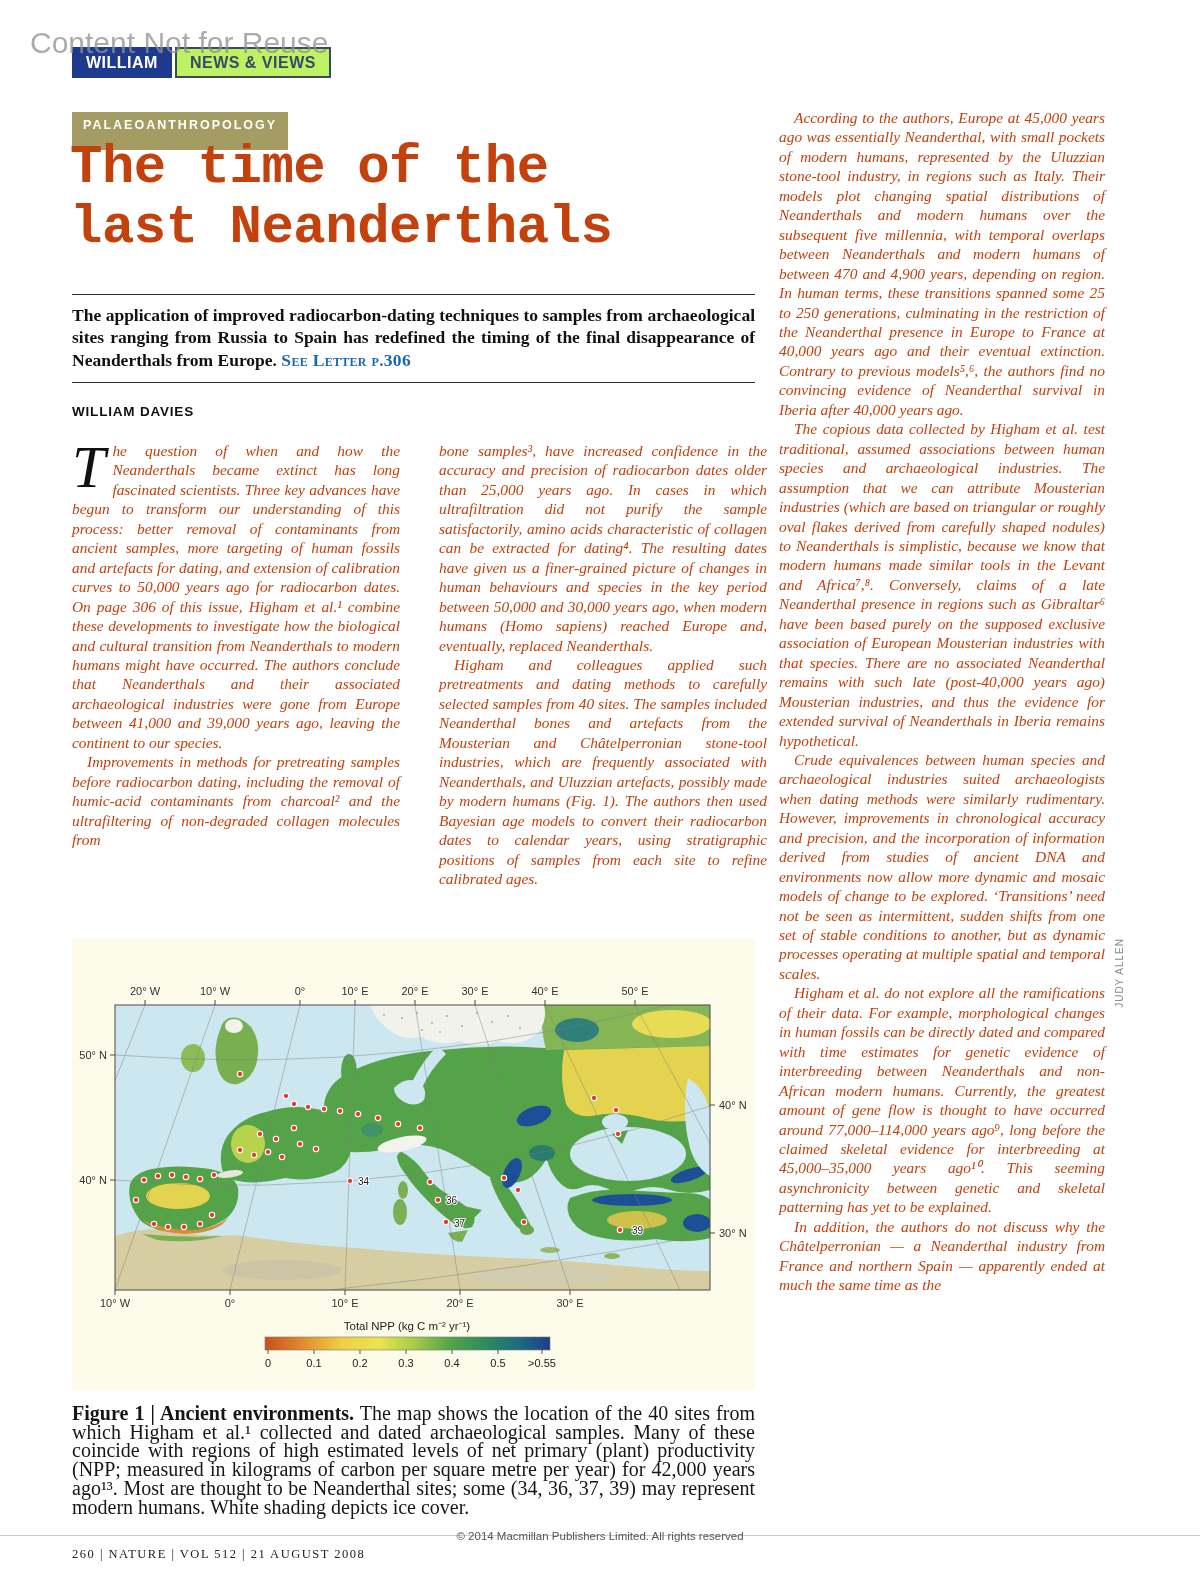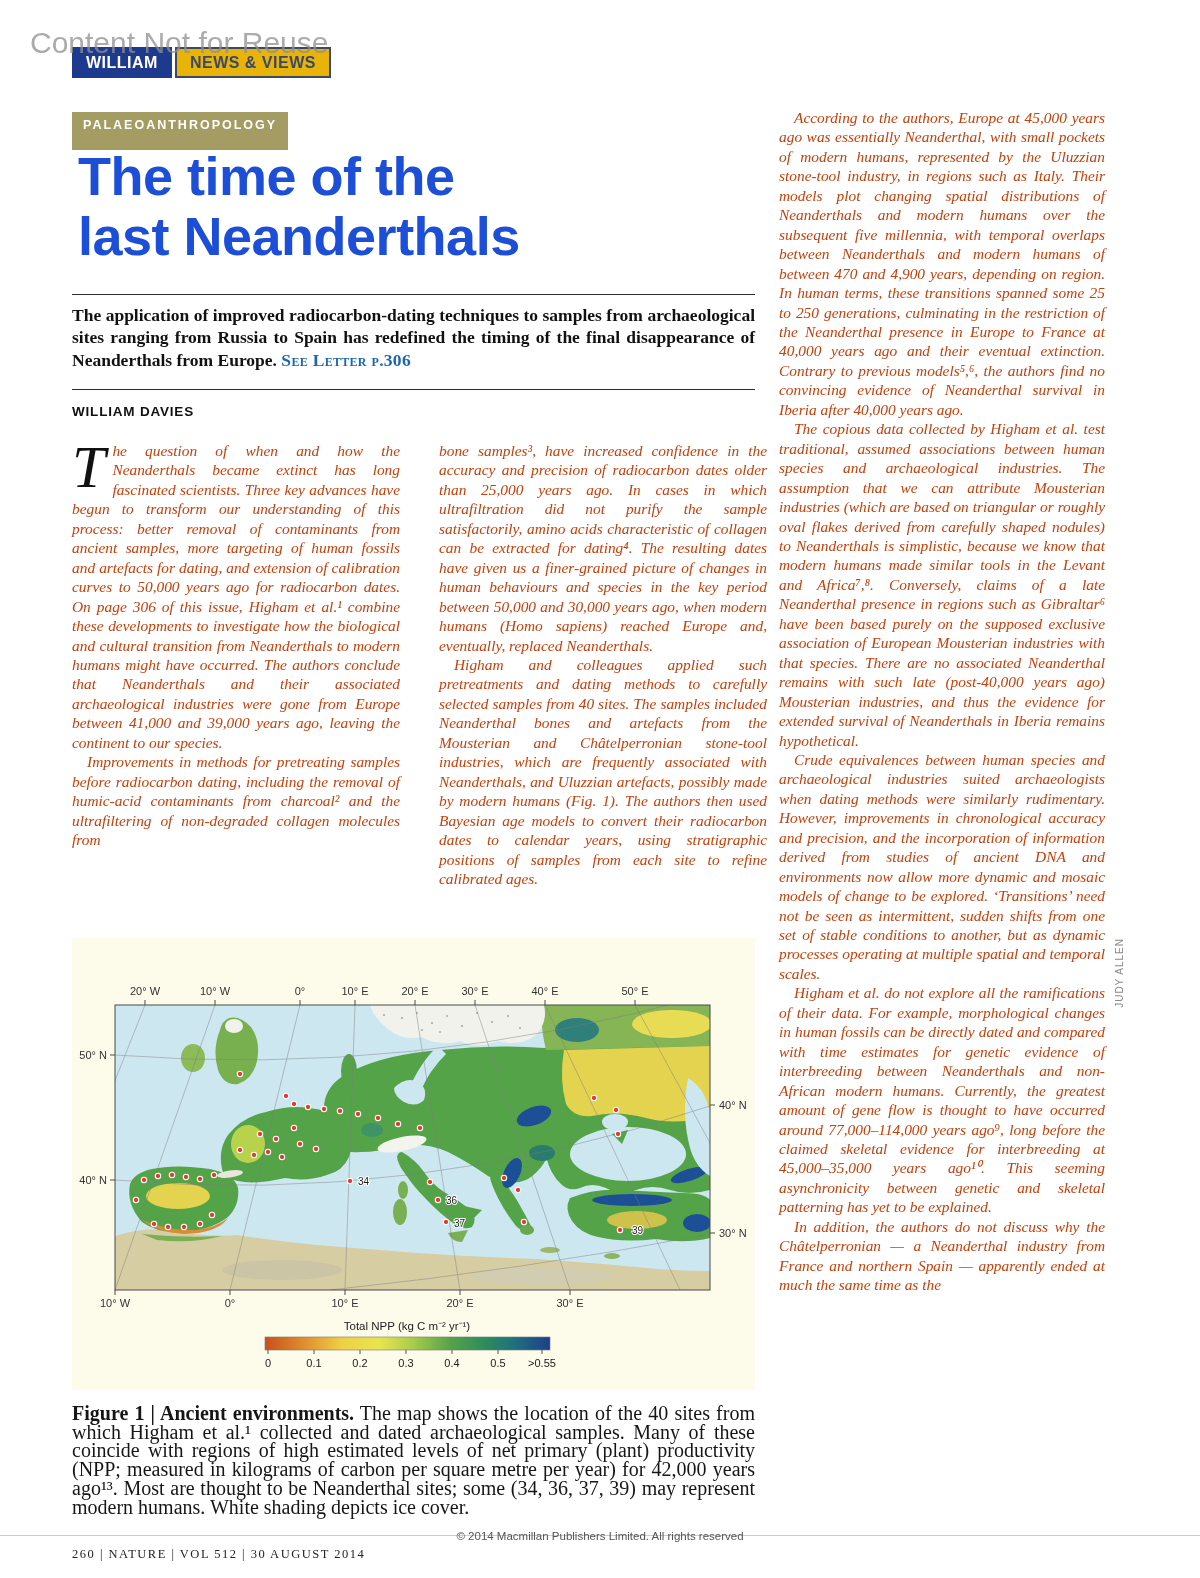--- a/index.html
+++ b/index.html
@@ -8,33 +8,33 @@
           font-family:"Liberation Serif", serif; color:#161616; overflow:hidden; }
 
   .watermark { position:absolute; top:26px; left:30px; z-index:6;
                font:400 30px "Liberation Sans", sans-serif; color:#8f8f8f; opacity:.75; }
 
   .masthead { position:absolute; top:47px; left:72px; display:flex; z-index:2; }
   .kicker-research { background:#1e3a8f; color:#fff; font-family:"Liberation Sans",sans-serif;
                      font-weight:bold; font-size:16px; line-height:1; letter-spacing:.5px; padding:8px 14px 7px; }
   .kicker-section { border:2px solid #3a4a66; color:#3a4a66; font-family:"Liberation Sans",sans-serif;
                     font-weight:bold; font-size:16px; line-height:1; letter-spacing:.5px;
-                    padding:6px 13px 5px; margin-left:3px; background:#eab308; }
+                    padding:6px 13px 5px; margin-left:3px; background:#bef264; }
 
   .category-tag { position:absolute; top:112px; left:72px; background:#a49c62; color:#ffffff;
                   font-family:"Liberation Sans",sans-serif; font-weight:bold; font-size:12.5px;
                   letter-spacing:2px; padding:6px 11px 18px; }
 
-  .title { position:absolute; top:138px; left:70px; margin:8px; width:690px;
-           font-family:Liberation Sans, sans-serif; font-weight:bold; font-size:54px;
-           line-height:1.12; letter-spacing:-0.5px; color:#1d4ed8; }
+  .title { position:absolute; top:138px; left:70px; margin:0; width:690px;
+           font-family:Liberation Mono, monospace; font-weight:bold; font-size:54px;
+           line-height:1.12; letter-spacing:-0.5px; color:#c2410c; }
 
   .standfirst { position:absolute; top:294px; left:72px; width:683px;
                 border-top:1px solid #2b2b2b; border-bottom:1px solid #2b2b2b;
-                padding:9px 0 18px; font-weight:bold; font-size:17.5px; line-height:1.28;
+                padding:9px 0 11px; font-weight:bold; font-size:17.5px; line-height:1.28;
                 text-align:justify; color:#111; }
   .see-letter { color:#1a67b1; font-variant:small-caps; letter-spacing:.3px;
                 text-decoration:none; cursor:pointer; }
 
   .byline { position:absolute; top:404px; left:72px; font-family:"Liberation Sans",sans-serif;
             font-weight:bold; font-size:13.5px; letter-spacing:.8px; color:#111; }
 
   .col { position:absolute; top:441px; width:328px; }
   .col1 { left:72px; }
   .col2 { left:439px; }
@@ -329,16 +329,16 @@
         <text class="scale-label" x="470" y="429" text-anchor="middle">&gt;0.55</text>
       </g>
     </svg>
   </div>
 
   <div class="caption"><span class="lead">Figure 1 | Ancient environments.</span><span> The map shows the location of the 40 sites from which Higham et al.¹ collected and dated archaeological samples. Many of these coincide with regions of high estimated levels of net primary (plant) productivity (NPP; measured in kilograms of carbon per square metre per year) for 42,000 years ago¹³. Most are thought to be Neanderthal sites; some (34, 36, 37, 39) may represent modern humans. White shading depicts ice cover.</span></div>
 
   <div class="credit">JUDY ALLEN</div>
 
   <div class="footer-rule"></div>
-  <div class="footer-issue">260 | NATURE | VOL 512 | 30 AUGUST 2014</div>
+  <div class="footer-issue">260 | NATURE | VOL 512 | 21 AUGUST 2008</div>
   <div class="footer-copy">© 2014 Macmillan Publishers Limited. All rights reserved</div>
 
 </div>
 
 </body></html>

